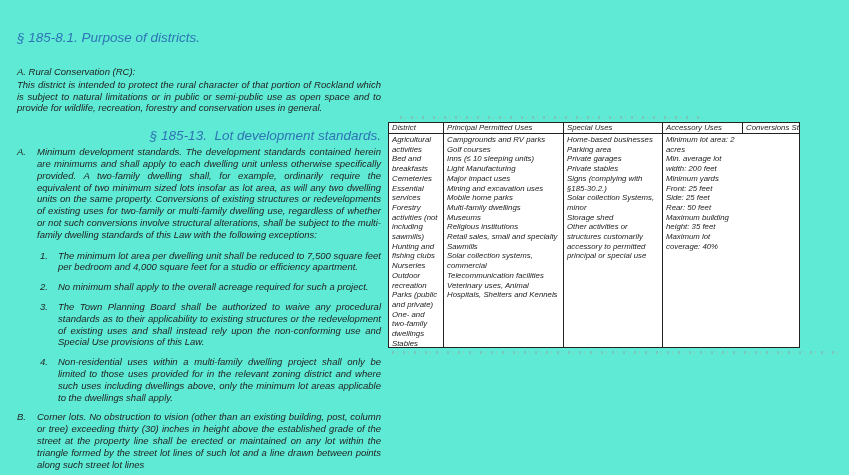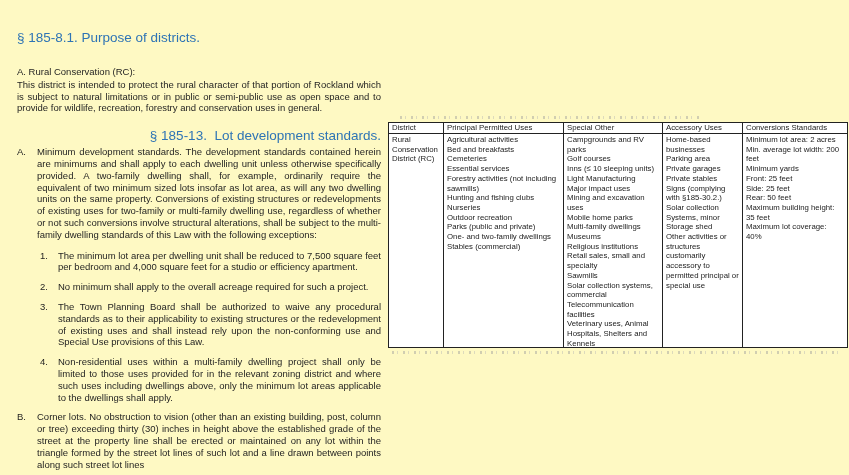--- a/index.html
+++ b/index.html
@@ -1,40 +1,40 @@
 <!DOCTYPE html>
 <html><head>
 <meta charset="utf-8">
 <style>
   * { margin:0; padding:0; box-sizing:border-box; }
   html,body { background:#ffffff; }
   .page {
-    position:relative; width:849px; height:475px; background:#fef9c3;
-    font-family:"Liberation Sans", sans-serif; color:#1f1f1f; overflow:hidden;
+    position:relative; width:849px; height:475px; background:#5eead4;
+    font-family:"Liberation Sans", sans-serif; color:#1f1f1f; overflow:hidden;font-style:italic;
   }
   .left-col { position:absolute; left:17px; top:30px; width:364px; font-size:9.5px; line-height:11.8px; }
   h1.sec-heading {
     font-family:"Liberation Sans", sans-serif; font-weight:400; font-size:13.5px;
     line-height:16px; color:#2e74b5; white-space:pre-wrap; margin:0;
   }
   h1.sec-heading-2 { margin-top:14px; margin-bottom:2px;text-align:right; }
   .sub-heading { margin-top:20px; margin-bottom:1px; }
   .just { text-align:justify; }
   .labeled { display:flex; }
   .labeled .lbl { flex:none; width:20px; }
   .labeled .txt { flex:1; text-align:justify; }
   .num-list { margin-top:9px; }
   .num-item { display:flex; margin-bottom:8px; }
   .num-item .num { flex:none; width:18px; margin-left:23px; }
   .num-item .itxt { flex:1; text-align:justify; }
   .para-b { margin-top:4px; }
 
   
   .ztable {
-    position:absolute; left:388px; top:122px; width:460px; height:226px;
+    position:absolute; left:388px; top:122px; width:412px; height:226px;
     border:1px solid #222; background:#fff;
     display:grid;
     grid-template-columns:55px 120px 99px 80px 1fr;
     grid-template-rows:11px 1fr;
     font-size:7.8px; line-height:9.7px; color:#1c1c1c;
   }
   .zc { border-right:1px solid #222; padding:0 3px; overflow:hidden; }
   .zc.last { border-right:none; }
   .zhead { border-bottom:1px solid #222; white-space:nowrap; }
   .zbody { white-space:pre-line; padding-top:1px; }
@@ -89,25 +89,24 @@
       <span class="txt">Corner lots. No obstruction to vision (other than an existing building, post, column or tree) exceeding thirty (30) inches in height above the established grade of the street at the property line shall be erected or maintained on any lot within the triangle formed by the street lot lines of such lot and a line drawn between points along such street lot lines</span>
     </div>
 
   </div>
 
   <div class="clip-art clip-top"></div>
 
   <div class="ztable">
     <div class="zc zhead">District</div>
     <div class="zc zhead">Principal Permitted Uses</div>
-    <div class="zc zhead">Special Other</div>
+    <div class="zc zhead">Special Uses</div>
     <div class="zc zhead">Accessory Uses</div>
     <div class="zc zhead last">Conversions Standards</div>
 
-    <div class="zc zbody">Rural Conservation District (RC)</div>
     <div class="zc zbody">Agricultural activities
 Bed and breakfasts
 Cemeteries
 Essential services
 Forestry activities (not including sawmills)
 Hunting and fishing clubs
 Nurseries
 Outdoor recreation
 Parks (public and private)
 One- and two-family dwellings

